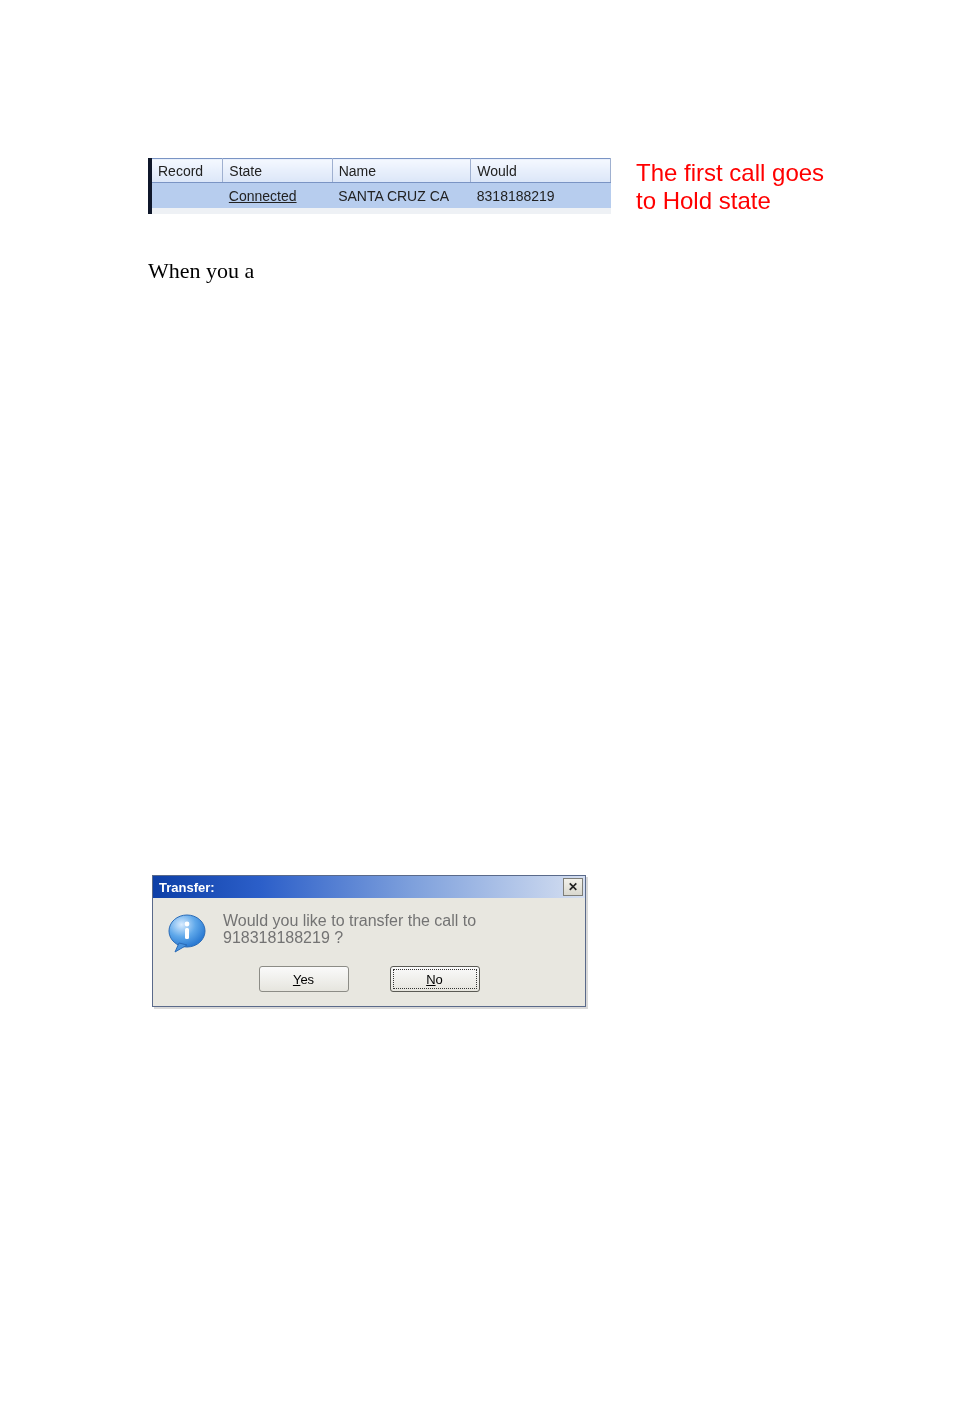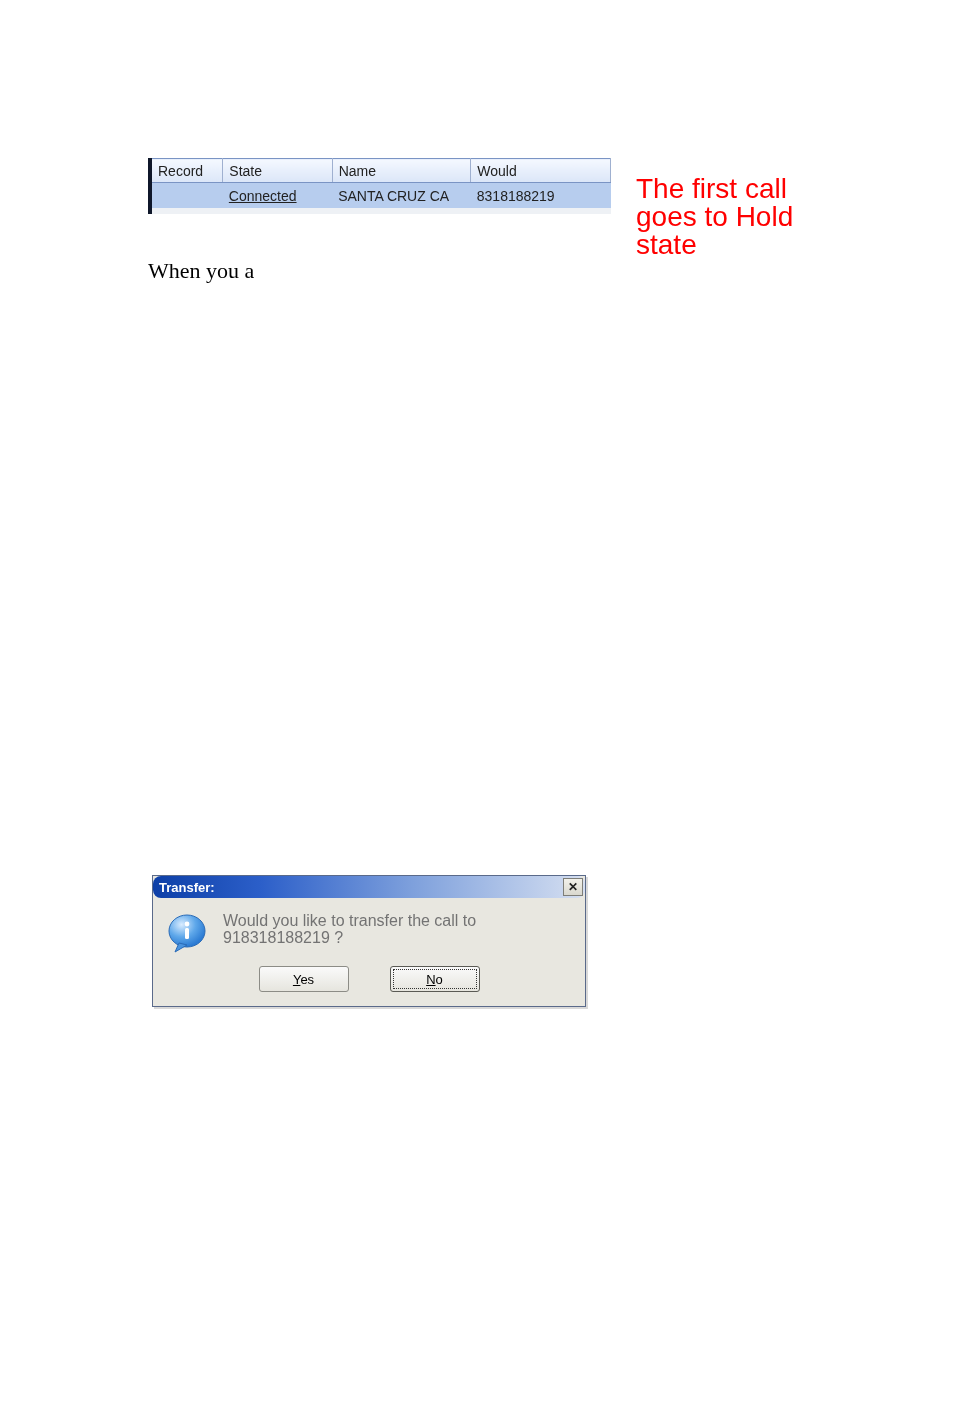--- a/index.html
+++ b/index.html
@@ -46,23 +46,23 @@
   .col-record { width: 70px; }
   .col-state  { width: 108px; }
   .col-name   { width: 137px; }
   .col-number { width: 138px; }
   .below-row td { background:#eef1f5; height:6px; padding:0; }
 
   
   .anno {
     position: absolute;
     left: 636px;
-    top: 175px;
+    top: 159px;
     font-family: Arial, sans-serif;
-    font-size: 28px;
+    font-size: 24px;
     line-height: 28px;
     color: #ff0000;
     width: 200px;
   }
 
   
   .body-text {
     position: absolute;
     left: 148px;
     top: 258px;
@@ -82,21 +82,20 @@
     border: 1px solid #5a6a8a;
     background: #e8e7e0;
   }
   .dlg-title {
     height: 22px;
     background: linear-gradient(90deg, #0d3fa7 0%, #2c5fc9 25%, #7ea0dc 60%, #d5dff1 100%);
     display: flex;
     align-items: center;
     justify-content: space-between;
     padding: 0 2px 0 6px;
-    border-radius: 8px;
   }
   .dlg-title-text {
     color: #fff;
     font-size: 13px;
     font-weight: 700;
     font-family: Tahoma, Arial, sans-serif;
   }
   .close-btn {
     width: 18px; height: 16px;
     background: linear-gradient(#f2f1ea,#d9d8cf);

